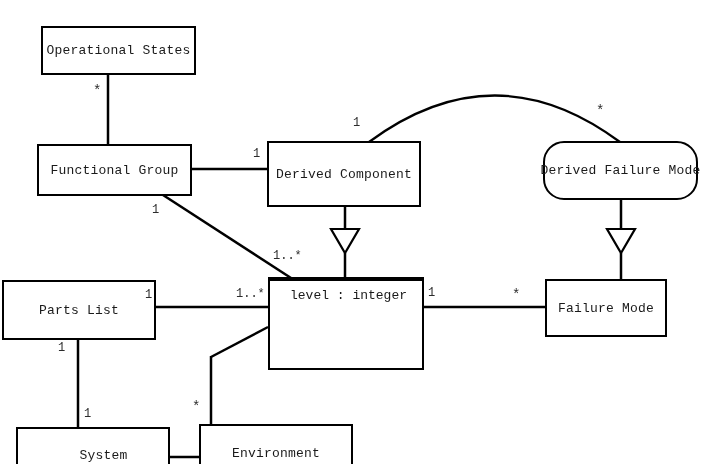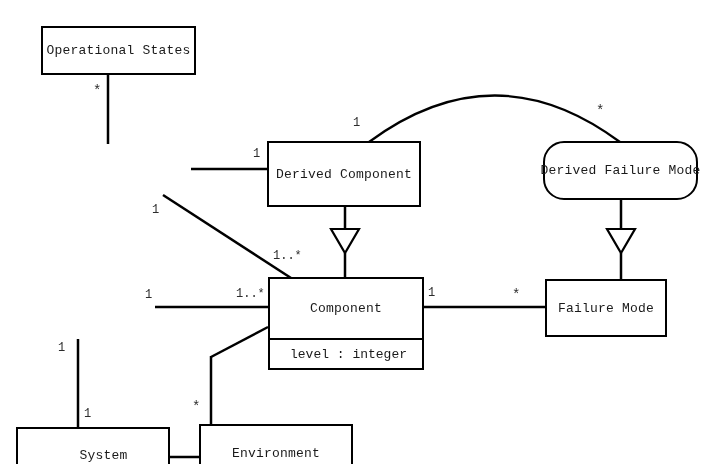--- a/index.html
+++ b/index.html
@@ -105,32 +105,37 @@
 
       Environment (diagonal + vertical) --&gt;
     <line x1="268" y1="303" x2="211" y2="333" stroke="#000000" stroke-width="2.5"></line>
     <line x1="211" y1="332" x2="211" y2="401" stroke="#000000" stroke-width="2.5"></line>
   </svg>
 
   <div class="uml-class" style="left:41px; top:2px; width:155px; height:49px;">
     <div class="class-name">Operational States</div>
   </div>
 
+  <div class="uml-class" style="left:37px; top:120px; width:155px; height:52px;">
+    <div class="class-name">Functional Group</div>
+  </div>
 
   <div class="uml-class" style="left:267px; top:117px; width:154px; height:66px;">
     <div class="class-name">Derived Component</div>
   </div>
 
   <div class="uml-class" style="left:543px; top:117px; width:155px; height:59px;border-radius:21px;">
     <div class="class-name">Derived Failure Mode</div>
   </div>
 
+  <div class="uml-class" style="left:2px; top:256px; width:154px; height:60px;">
+    <div class="class-name">Parts List</div>
+  </div>
 
   <div class="uml-class" style="left:268px; top:253px; width:156px; height:93px;">
-    <div class="class-name">Component</div>
     <div class="class-attrs">level : integer</div>
   </div>
 
   <div class="uml-class" style="left:545px; top:255px; width:122px; height:58px;">
     <div class="class-name">Failure Mode</div>
   </div>
 
   <div class="uml-class" style="left:16px; top:403px; width:154px; height:56px;padding-left:21px;">
     <div class="class-name">System</div>
   </div>

